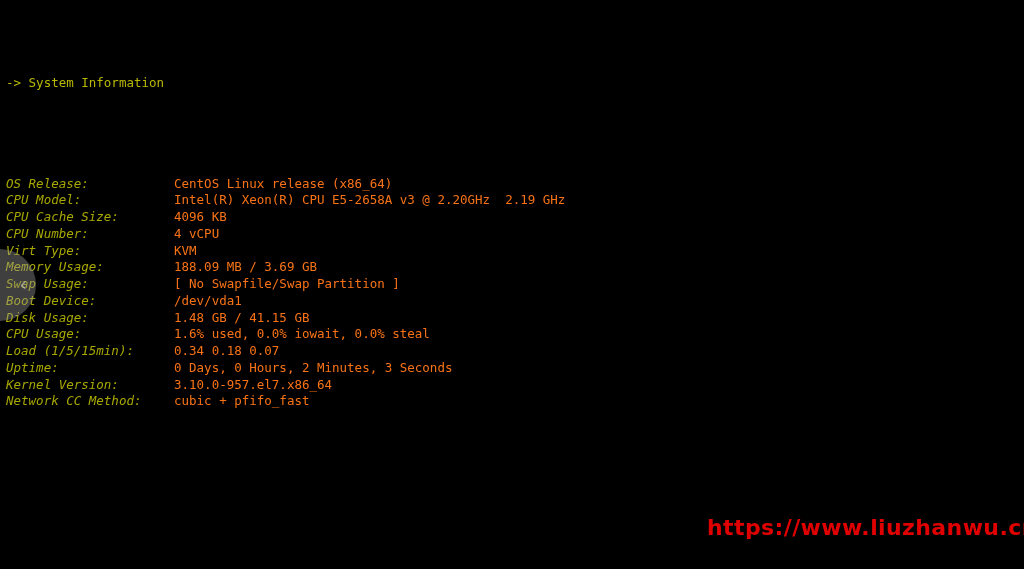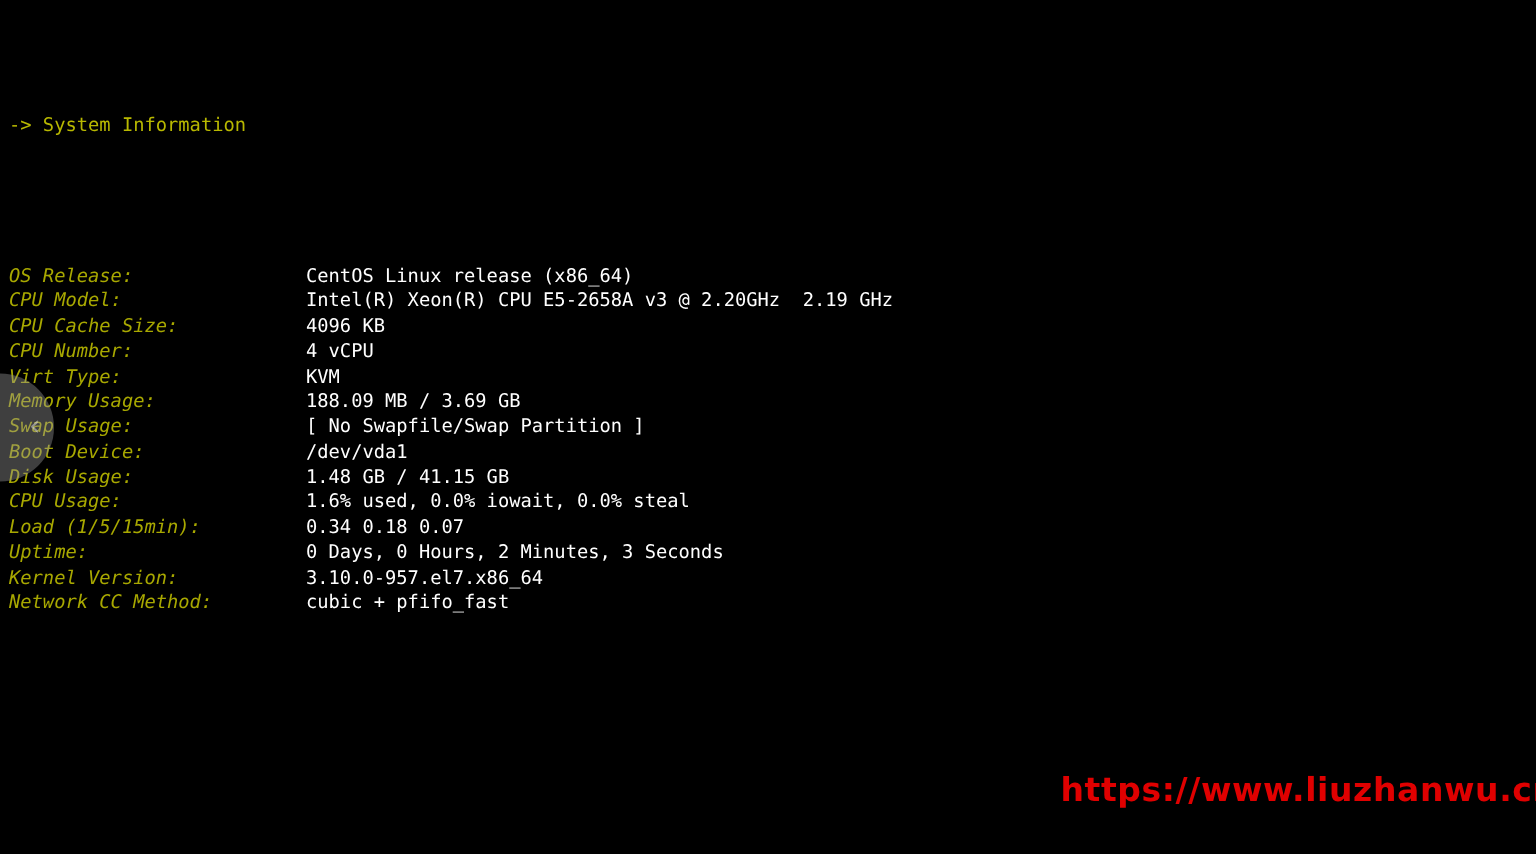--- a/index.html
+++ b/index.html
@@ -45,23 +45,23 @@
   .key {
     position: absolute;
     left: 6px;
     top: 0;
     color: #a8a800;
     white-space: pre;
     font-style: italic;
   }
   .val {
     position: absolute;
-    left: 204px;
+    left: 174px;
     top: 0;
-    color: #ffffff;
+    color: #f97316;
     white-space: pre;
   }
 
   
   #edge-control {
     position: absolute;
     left: -36px;
     top: 249px;
     width: 72px;
     height: 72px;

